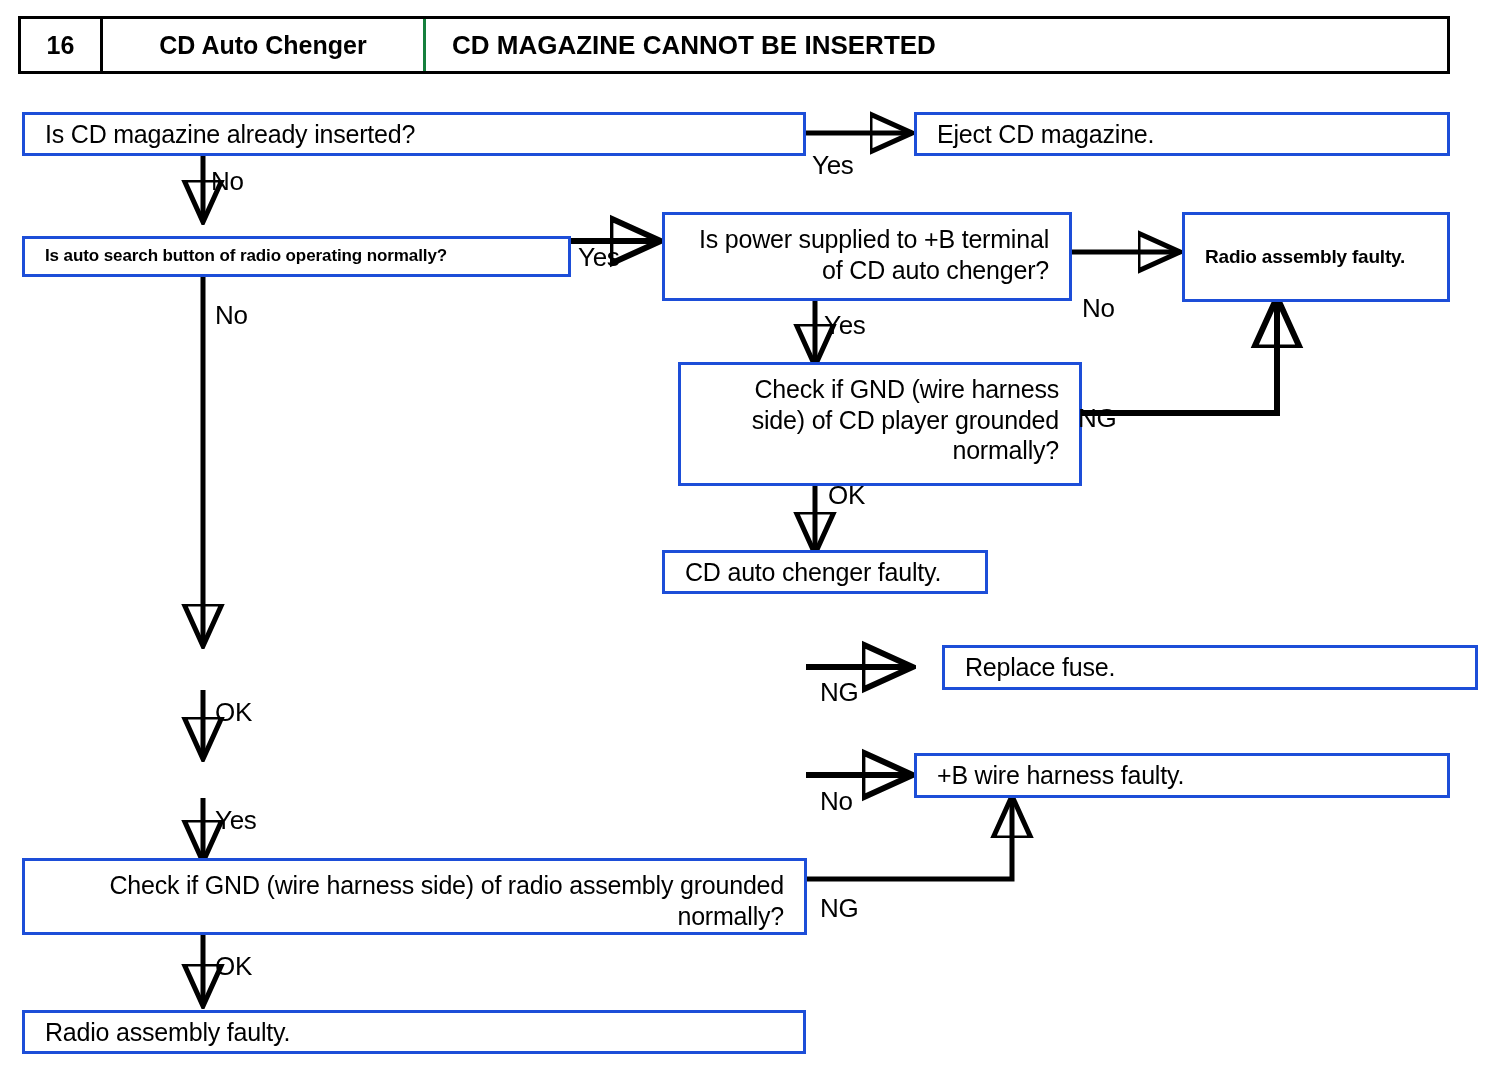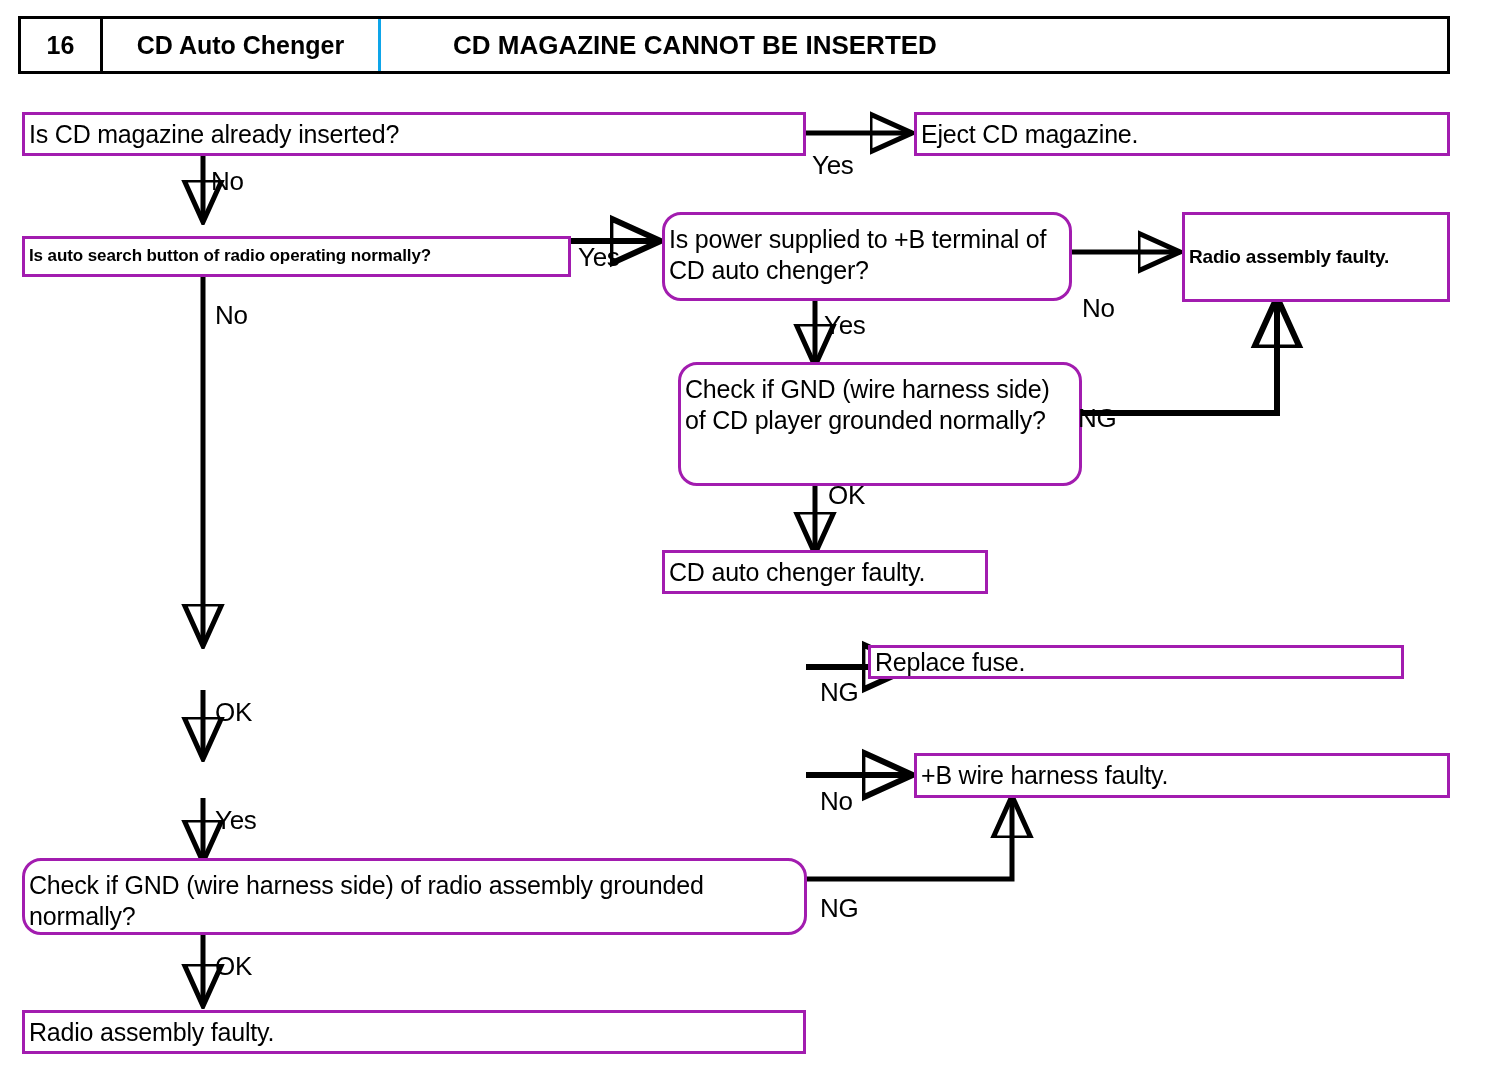--- a/index.html
+++ b/index.html
@@ -12,39 +12,40 @@
     width: 1504px;
     height: 1078px;
     background: #ffffff;
     font-family: "Liberation Sans", sans-serif;
     color: #000000;
     overflow: hidden;
   }
   .box {
     position: absolute;
     box-sizing: border-box;
-    border: 3px solid #a21caf;
+    border: 3px solid #1d4ed8;
     background: #fff;
     display: flex;
     align-items: center;
-    padding: 2px 4px;
+    padding: 2px 20px;
     line-height: 1.22;
     font-size: 25px;
     letter-spacing: -0.2px;
+    text-align: right;
   }
   .box.small {
     font-size: 17px;
     font-weight: 600;
     letter-spacing: -0.1px;
   }
   .box.med {
     font-size: 19px;
     font-weight: 600;
   }
-  .box.top { align-items: flex-start; padding-top: 9px; border-radius: 19px; }
+  .box.top { align-items: flex-start; padding-top: 9px; }
 
   
   #hdr {
     position: absolute;
     left: 18px;
     top: 16px;
     width: 1432px;
     height: 58px;
     border: 3px solid #000;
     box-sizing: border-box;
@@ -53,22 +54,22 @@
   }
   #hdr .cell {
     display: flex;
     align-items: center;
     justify-content: center;
     font-weight: bold;
     font-size: 25px;
     box-sizing: border-box;
   }
   #hdr .c-num { width: 82px; border-right: 3px solid #000; }
-  #hdr .c-sys { width: 278px; border-right: 3px solid #0ea5e9; }
-  #hdr .c-title { flex: 1; justify-content: flex-start; padding-left: 26px; font-size: 26px; margin-left: 46px; }
+  #hdr .c-sys { width: 323px; border-right: 3px solid #15803d; }
+  #hdr .c-title { flex: 1; justify-content: flex-start; padding-left: 26px; font-size: 26px; }
 
   .elabel {
     position: absolute;
     font-size: 26px;
     color: #000;
     white-space: nowrap;
     letter-spacing: -0.3px;
   }
 
   svg#wires {
@@ -149,21 +150,21 @@
 
   <div class="box top" style="left:662px; top:362px; width:404px; height:124px;margin-left:16px;">
     <span>Check if GND (wire harness side) of CD player grounded normally?</span>
   </div>
 
   <div class="box" style="left:662px; top:550px; width:326px; height:44px;">
     <span>CD auto chenger faulty.</span>
   </div>
 
 
-  <div class="box" style="left:868px; top:645px; width:536px; height:34px;">
+  <div class="box" style="left:942px; top:645px; width:536px; height:45px;">
     <span>Replace fuse.</span>
   </div>
 
 
   <div class="box" style="left:914px; top:753px; width:536px; height:45px;">
     <span>+B wire harness faulty.</span>
   </div>
 
   <div class="box top" style="left:22px; top:858px; width:785px; height:77px;">
     <span>Check if GND (wire harness side) of radio assembly grounded normally?</span>

